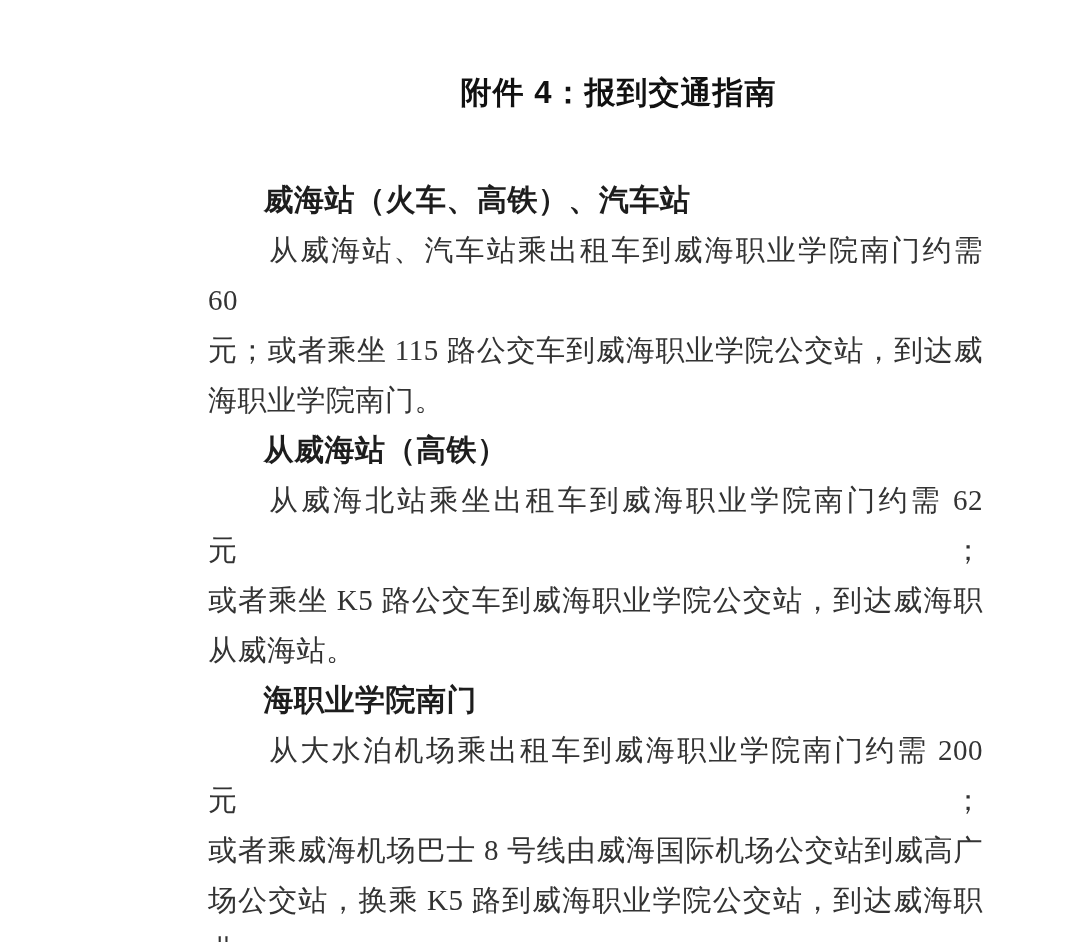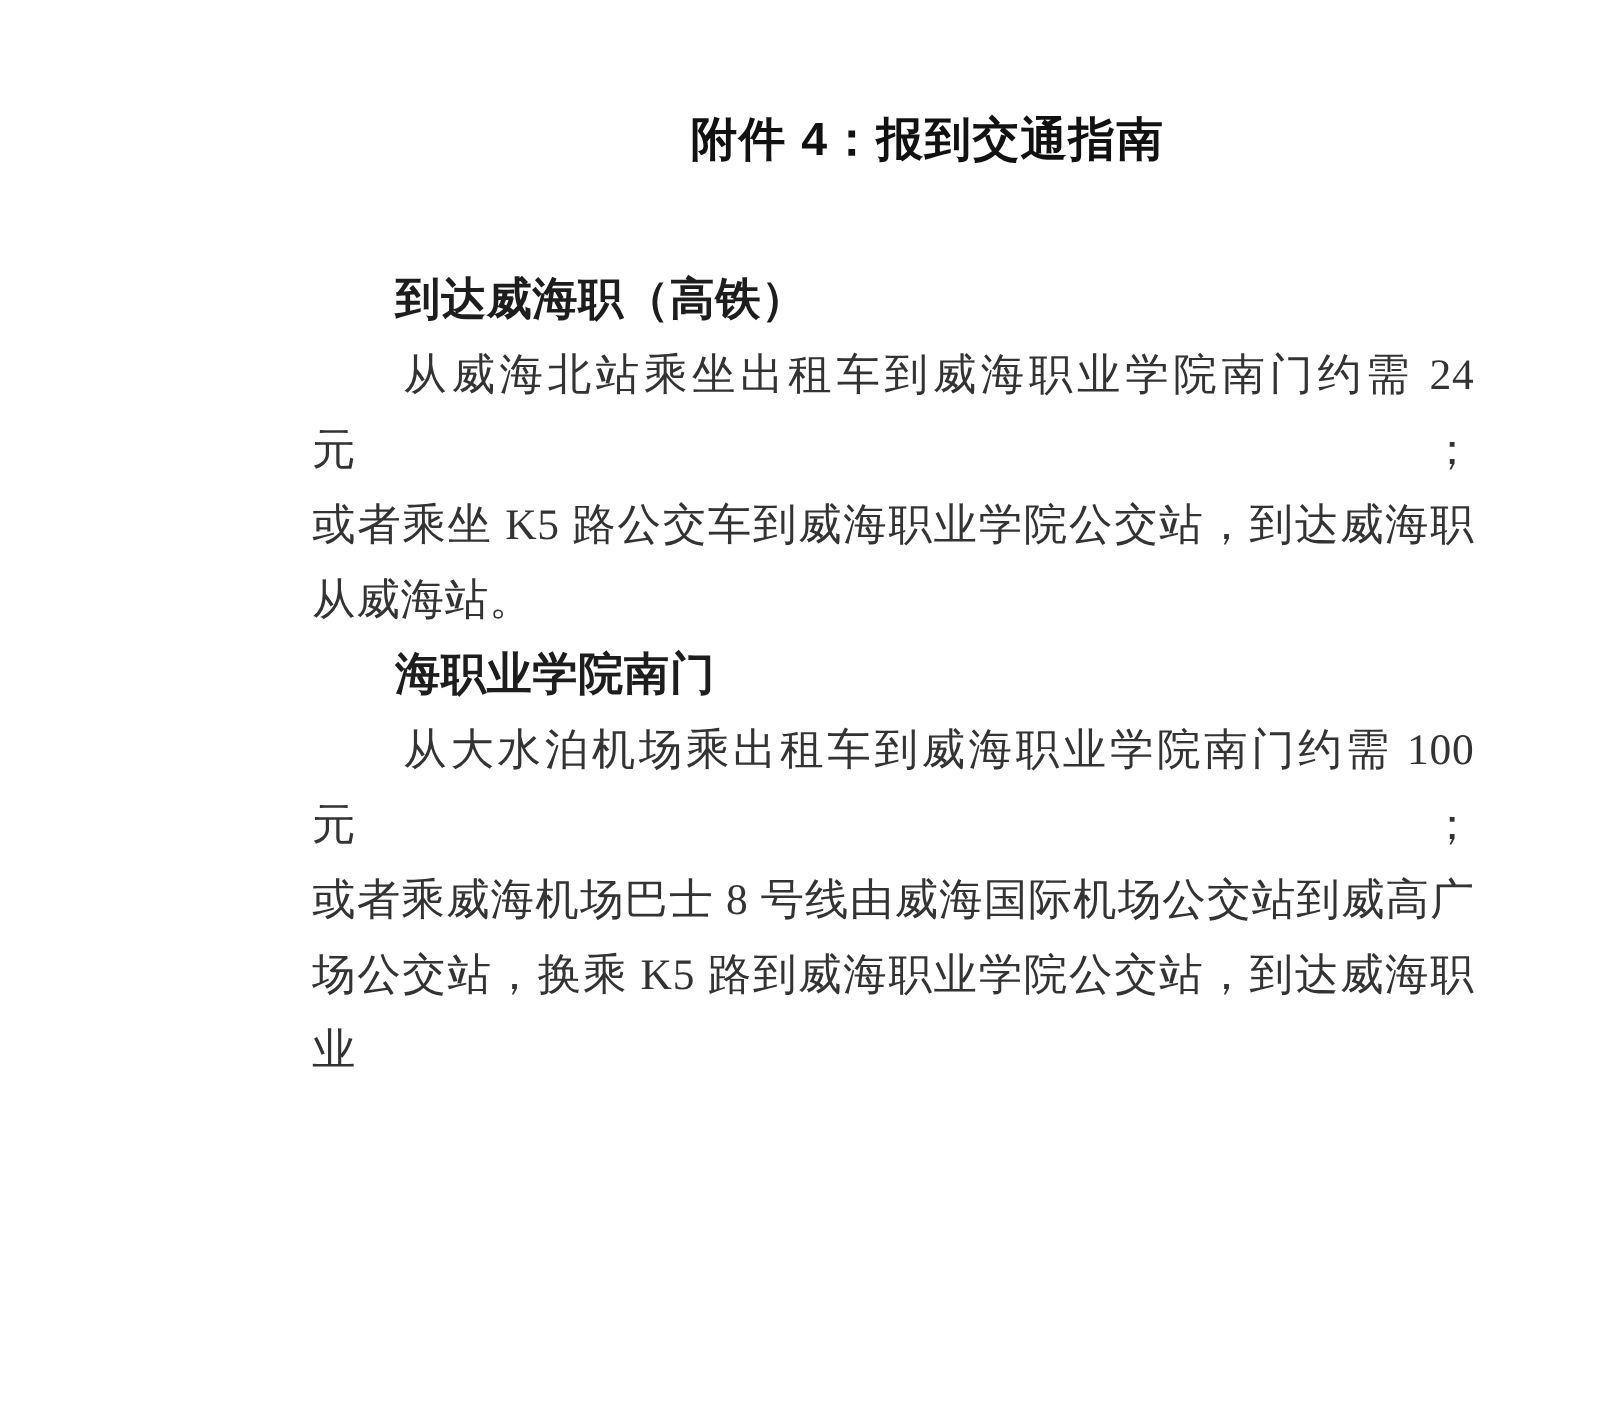--- a/index.html
+++ b/index.html
@@ -61,32 +61,40 @@
     text-align-last: left;
   }
 </style>
 </head>
 <body>
 
 <div class="page">
 
   <h1 class="title">附件 4：报到交通指南</h1>
 
+  <section>
+    <h2 class="heading">威海站（火车、高铁）、汽车站</h2>
+    <div class="para">
+        <div class="line first">从威海站、汽车站乘出租车到威海职业学院南门约需 60</div>
+        <div class="line">元；或者乘坐 115 路公交车到威海职业学院公交站，到达威</div>
+        <div class="line last">海职业学院南门。</div>
+      </div>
+  </section>
 
   <section>
-    <h2 class="heading">到达威海职（高铁）</h2>
+    <h2 class="heading">从威海站（高铁）</h2>
     <div class="para">
-        <div class="line first">从威海北站乘坐出租车到威海职业学院南门约需 24 元；</div>
+        <div class="line first">从威海北站乘坐出租车到威海职业学院南门约需 62 元；</div>
         <div class="line">或者乘坐 K5 路公交车到威海职业学院公交站，到达威海职</div>
         <div class="line last">从威海站。</div>
       </div>
   </section>
 
   <section>
     <h2 class="heading">海职业学院南门</h2>
     <div class="para">
-        <div class="line first">从大水泊机场乘出租车到威海职业学院南门约需 100 元；</div>
+        <div class="line first">从大水泊机场乘出租车到威海职业学院南门约需 200 元；</div>
         <div class="line">或者乘威海机场巴士 8 号线由威海国际机场公交站到威高广</div>
         <div class="line">场公交站，换乘 K5 路到威海职业学院公交站，到达威海职业</div>
       </div>
   </section>
 
 </div>
 
 </body></html>

